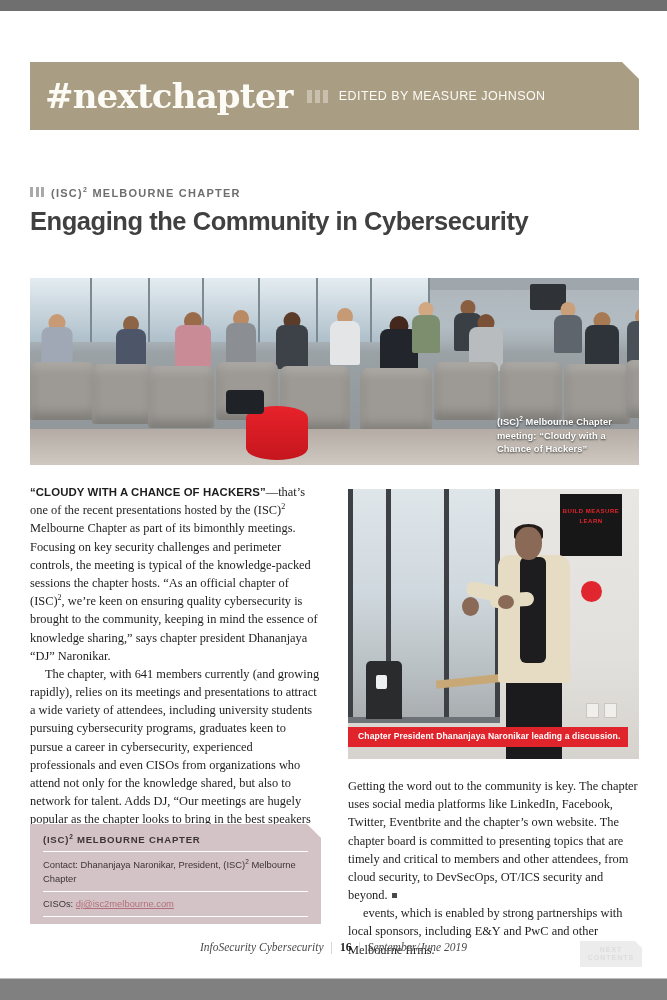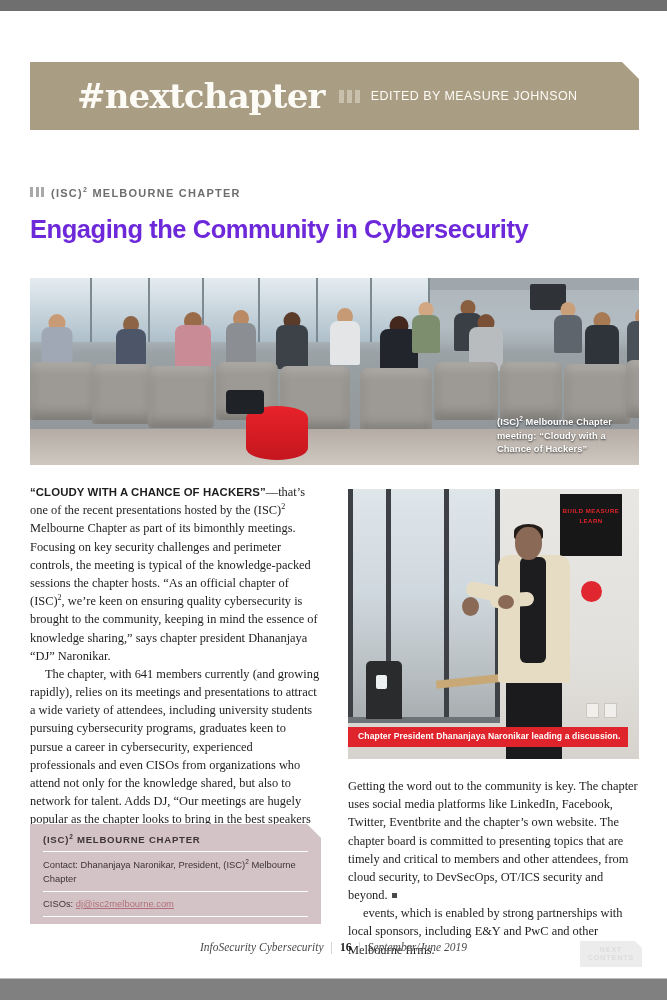--- a/index.html
+++ b/index.html
@@ -53,21 +53,20 @@
     align-items: center;
     padding-left: 15px;
   }
   .banner-title {
     font-family: "DejaVu Serif", serif;
     font-weight: bold;
     font-size: 34px;
     color: #fdfbf6;
     letter-spacing: -0.8px;
     line-height: 1;
-    margin-left: 32px;
   }
   .banner-bars {
     display: flex;
     gap: 3px;
     margin-left: 14px;
     margin-right: 11px;
   }
   .banner-bars i {
     display: block;
     width: 5px; height: 13px;
@@ -96,24 +95,24 @@
   .kicker-text {
     font-size: 11px;
     font-weight: bold;
     color: #6e6e6e;
     letter-spacing: 1.25px;
   }
   .kicker-text sup { font-size: 7px; vertical-align: super; }
 
   .headline {
     position: absolute;
-    left: 30px; top: 204px;
+    left: 30px; top: 196px;
     font-size: 25.5px;
     font-weight: bold;
-    color: #6d28d9;
+    color: #404040;
     letter-spacing: -0.45px;
     white-space: nowrap;
   }
 
   .deck {
     position: absolute;
     left: 30px; top: 229px;
     font-family: "Liberation Serif", serif;
     font-size: 14.5px;
     color: #2a2a2a;

